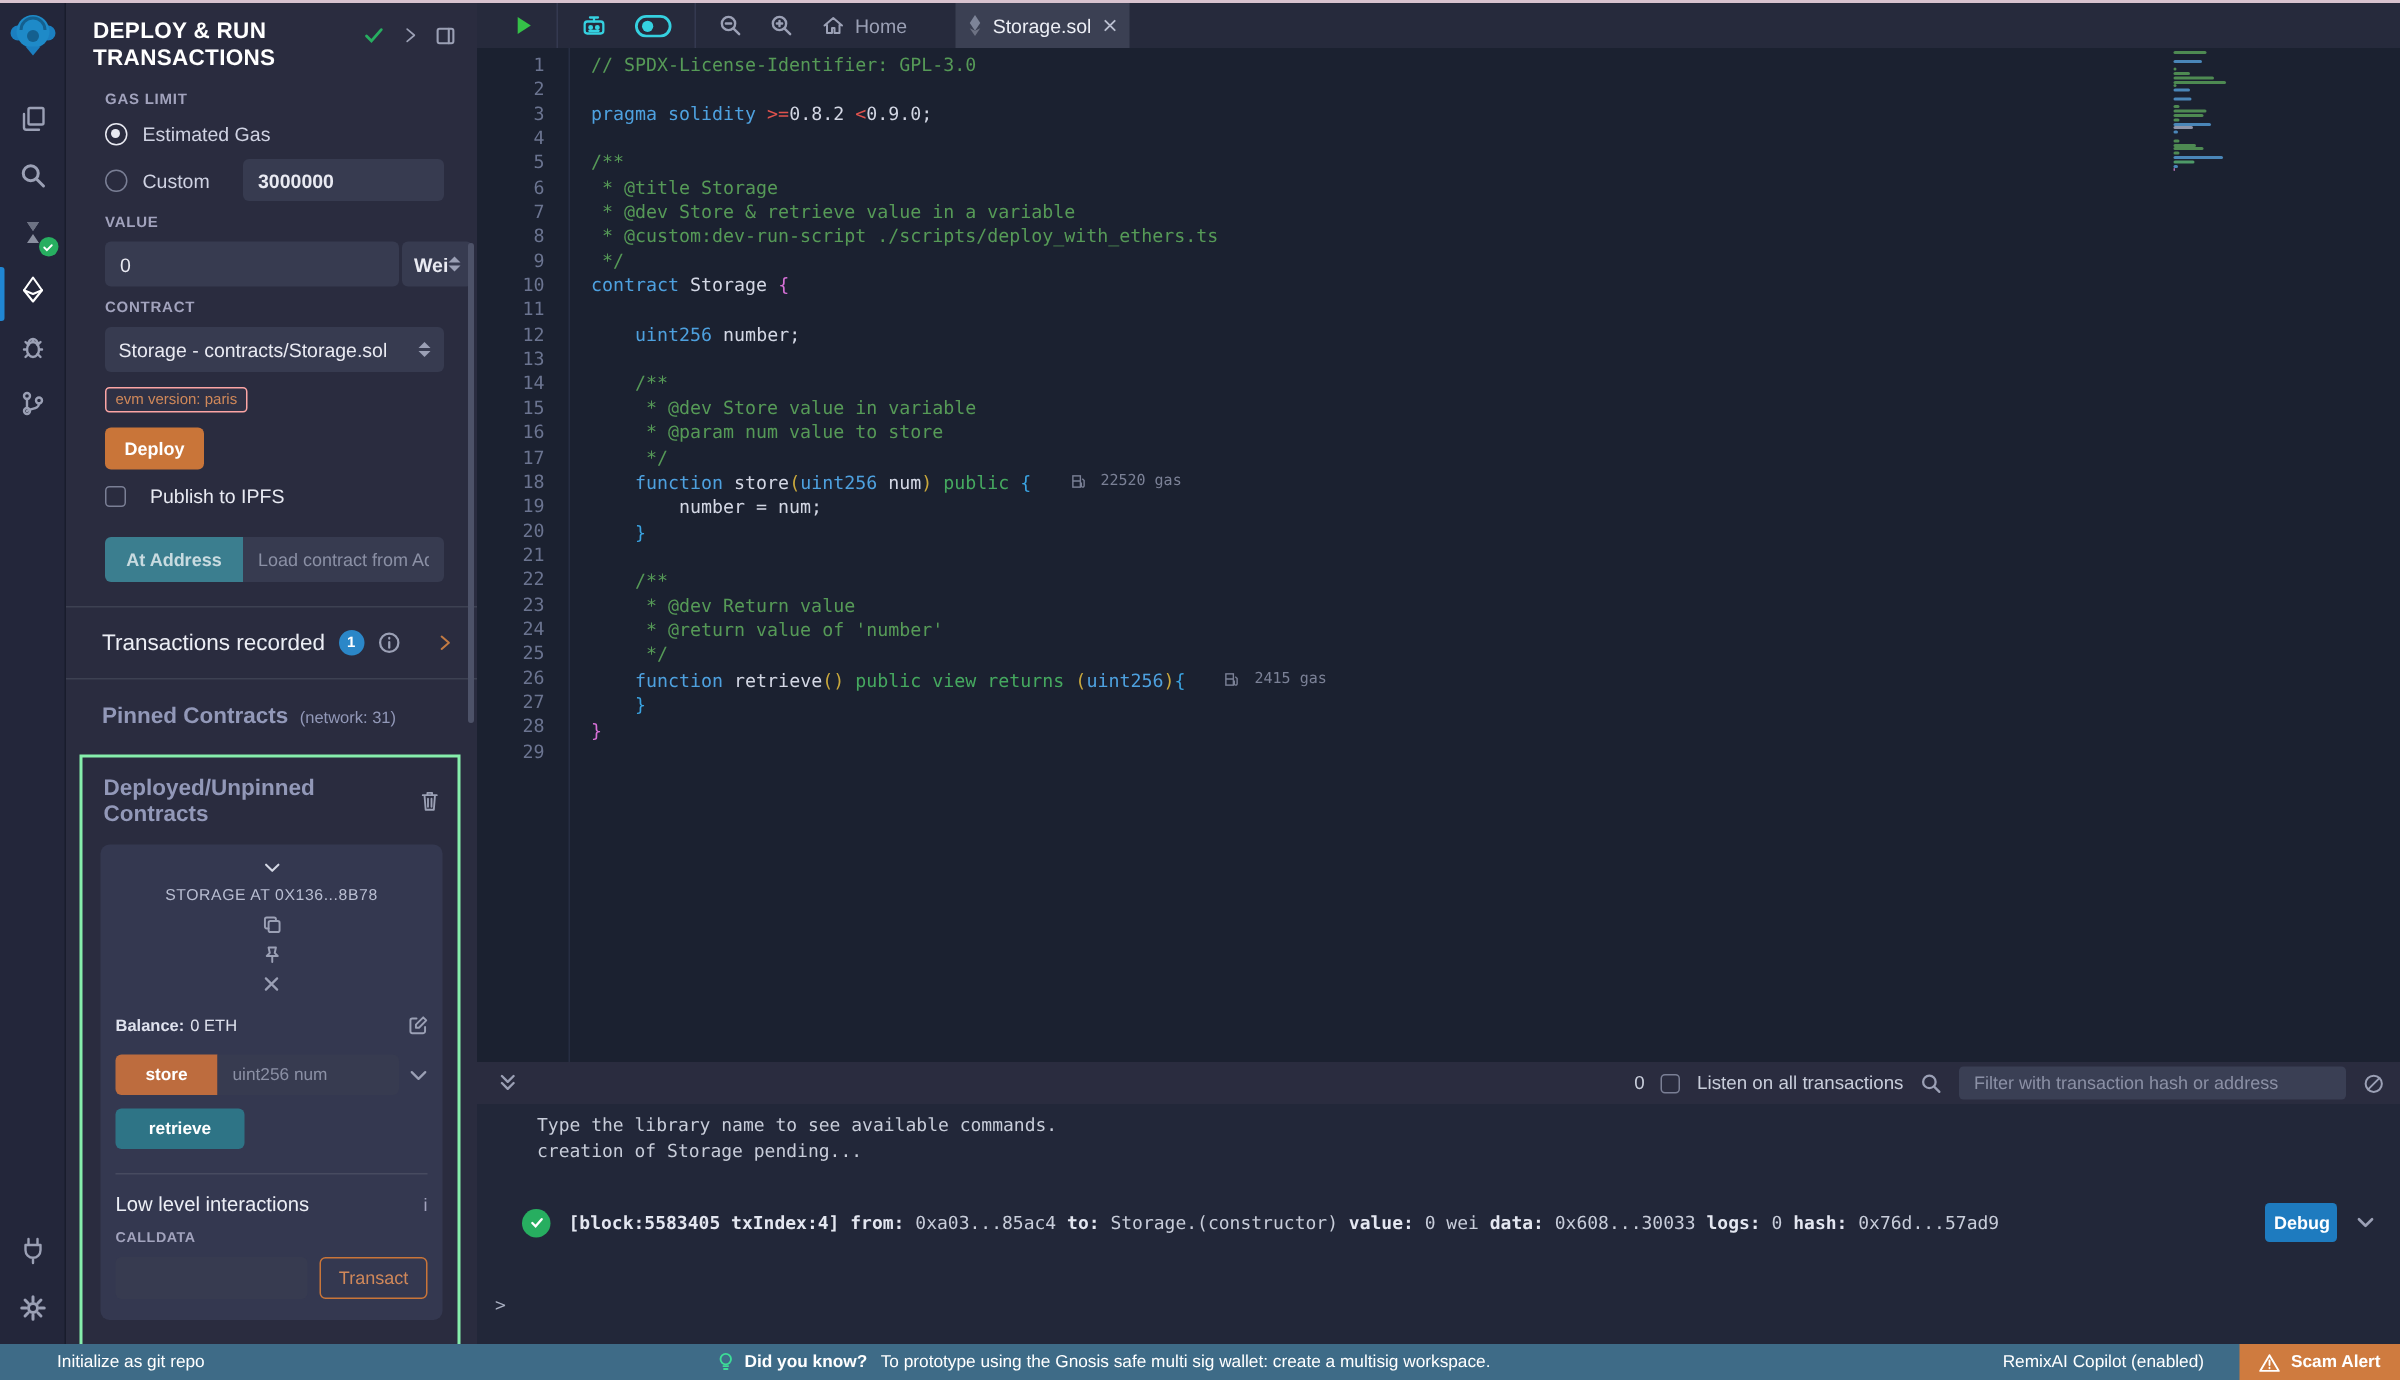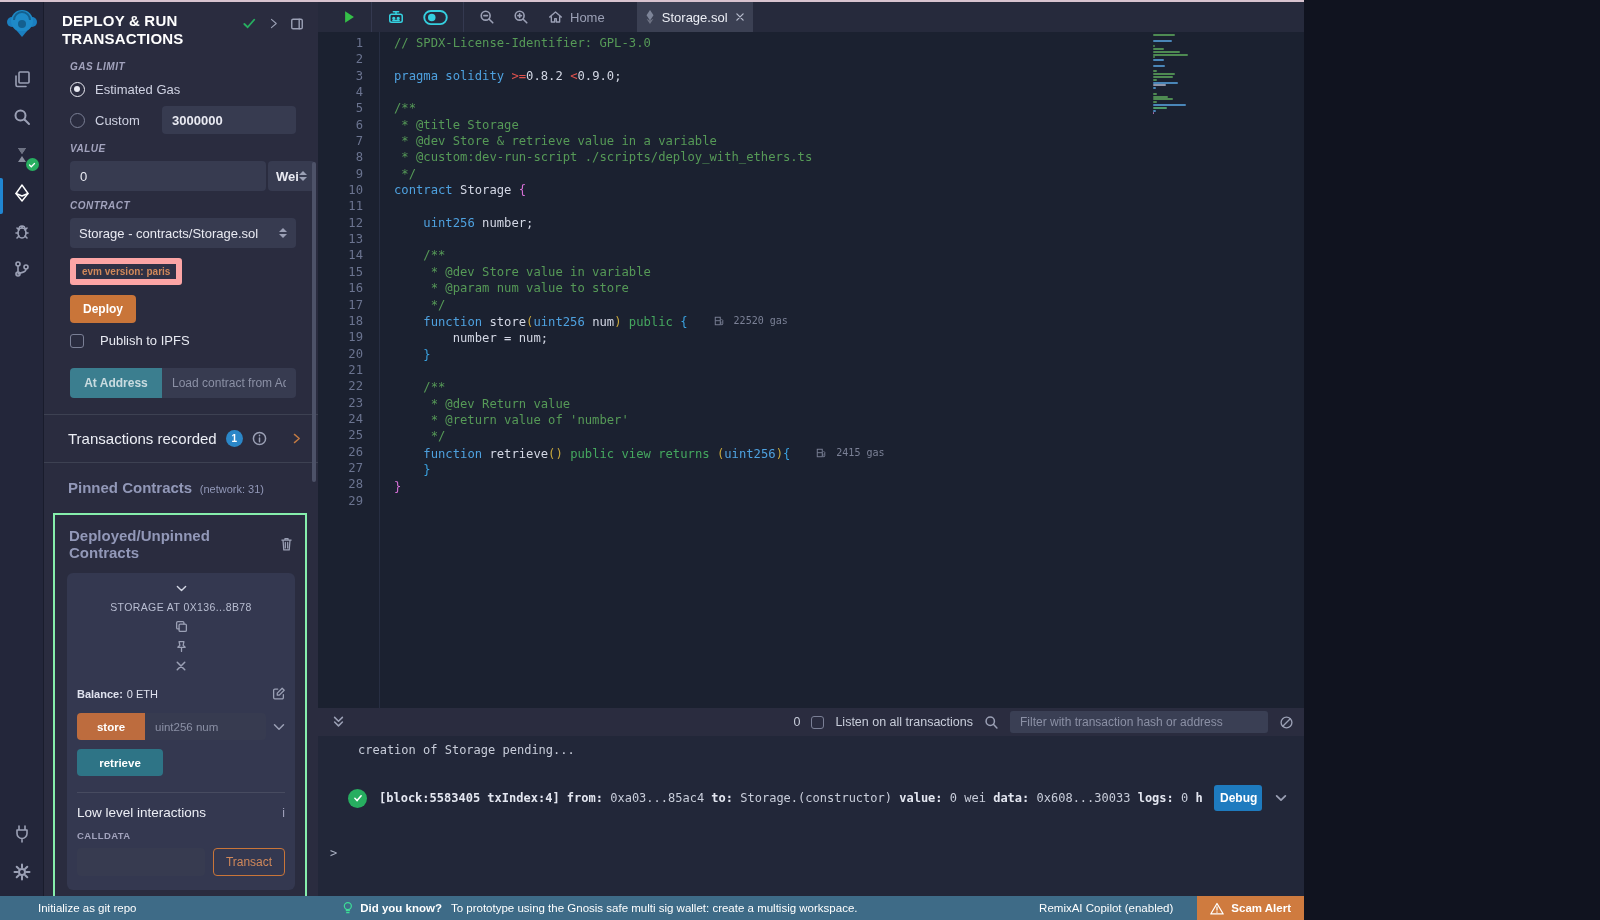--- a/index.html
+++ b/index.html
@@ -1,55 +1,55 @@
 <!DOCTYPE html>
 <html><head>
 <meta charset="utf-8">
 <style>
   html,body{margin:0;padding:0;background:#10131f;}
   *{box-sizing:border-box;}
-  #app{position:relative;width:1304px;height:920px;background:#1b2130;font-family:"Liberation Sans",sans-serif;overflow:hidden;color:#e8eaf2;border-top:2px solid #d8c3cf;}
+  #app{position:relative;width:1600px;height:920px;background:#1b2130;font-family:"Liberation Sans",sans-serif;overflow:hidden;color:#e8eaf2;border-top:2px solid #d8c3cf;}
   svg{display:block;}
   .ic{stroke:#9ba0b5;fill:none;stroke-width:1.6;stroke-linecap:round;stroke-linejoin:round;}
 
   
   .rail{position:absolute;left:0;top:0;bottom:24px;width:44px;background:#23263a;border-right:1px solid #191c2c;display:flex;flex-direction:column;align-items:center;padding-bottom:12px;}
   .rail-logo{margin-top:5px;width:34px;height:34px;cursor:pointer;}
   .rail-btn{margin-top:14px;width:24px;height:24px;display:flex;align-items:center;justify-content:center;position:relative;cursor:pointer;}
   .rail-btn.first{margin-top:26px;}
   .rail-btn.active .ic{stroke:#ffffff;}
   .rail-ind{position:absolute;left:0;top:176px;width:3px;height:36px;background:#2086d2;border-radius:0 2px 2px 0;}
   .rail-spacer{flex:1;}
   .mini-badge{position:absolute;right:-5px;bottom:-4px;width:13px;height:13px;border-radius:50%;background:#27ae60;display:flex;align-items:center;justify-content:center;}
 
   
   .panel{position:absolute;left:44px;top:0;bottom:24px;width:274px;background:#2a2c3f;overflow:hidden;font-size:13px;}
   .panel-scroll{position:absolute;right:2px;top:160px;width:4px;height:320px;background:#4d5268;border-radius:2px;}
   .panel-header{display:flex;justify-content:space-between;align-items:flex-start;padding:10px 14px 4px 18px;}
   .panel-title{font-size:15px;font-weight:bold;line-height:18px;letter-spacing:.2px;color:#fff;}
   .ph-icons{display:flex;gap:11px;align-items:center;margin-top:4px;}
   .form{padding:0 22px 0 26px;}
-  .lbl{font-size:10px;color:#a2a3bd;letter-spacing:.5px;margin:9px 0 7px;font-weight:bold;font-style:italic;}
+  .lbl{font-size:10px;color:#a2a3bd;letter-spacing:.5px;margin:9px 0 7px;font-weight:bold;}
   .radio-row{display:flex;align-items:center;gap:10px;height:20px;margin-bottom:7px;cursor:pointer;}
   .radio{width:15px;height:15px;border-radius:50%;border:1.5px solid #7a7f95;flex:0 0 auto;position:relative;}
   .radio.checked{border-color:#e9eaf2;}
   .radio.checked::after{content:"";position:absolute;left:3px;top:3px;width:6px;height:6px;border-radius:50%;background:#e9eaf2;}
   .radio-label{color:#cfd2e2;}
   .custom-row{display:flex;align-items:center;gap:10px;margin-bottom:4px;}
   .inp{background:#373b50;border:none;border-radius:4px;color:#e9eaf2;font-size:13px;padding:0 10px;outline:none;font-family:"Liberation Sans",sans-serif;}
   .inp::placeholder{color:#8b90a5;}
   .gas-inp{height:28px;width:134px;margin-left:auto;font-weight:bold;}
   .val-row{display:flex;height:30px;gap:2px;}
   .val-inp{flex:1;height:30px;}
   .unit-box{width:62px;background:#373b50;border-radius:4px;display:flex;align-items:center;justify-content:space-between;padding:0 8px;color:#e9eaf2;font-weight:bold;cursor:pointer;}
   .stepper{display:flex;flex-direction:column;gap:2px;}
   .tri-up{width:0;height:0;border-left:4px solid transparent;border-right:4px solid transparent;border-bottom:4px solid #9ba0b5;}
   .tri-dn{width:0;height:0;border-left:4px solid transparent;border-right:4px solid transparent;border-top:4px solid #9ba0b5;}
   .select{height:30px;background:#373b50;border-radius:4px;display:flex;align-items:center;justify-content:space-between;padding:0 9px;cursor:pointer;color:#e9eaf2;}
-  .evm-badge{display:inline-block;margin-top:10px;font-size:10px;font-weight:bold;color:#d0885a;border:6px solid #fca5a5;background:#2f3145;border-radius:3px;padding:2px 6px;}
+  .evm-badge{display:inline-block;margin-top:10px;font-size:10px;font-weight:normal;color:#d0885a;border:1px solid #fca5a5;background:#2f3145;border-radius:3px;padding:2px 6px;}
   .deploy-btn{margin-top:10px;width:66px;height:28px;background:#c97539;border:none;border-radius:4px;color:#fff;font-weight:bold;font-size:12px;cursor:pointer;font-family:"Liberation Sans",sans-serif;}
   .pub-row{display:flex;align-items:center;gap:16px;margin-top:10px;cursor:pointer;}
   .cb{width:14px;height:14px;border:1px solid #7a7f95;border-radius:3px;background:transparent;flex:0 0 auto;}
   .ataddr-row{display:flex;margin-top:20px;height:30px;}
   .ataddr-btn{width:92px;background:#3b7e8f;border:none;border-radius:4px 0 0 4px;color:rgba(255,255,255,.72);font-weight:bold;font-size:12px;cursor:pointer;font-family:"Liberation Sans",sans-serif;}
   .ataddr-inp{flex:1;border-radius:0 4px 4px 0;font-size:12px;min-width:0;}
   .divider{border-top:1px solid #3d4152;margin-top:16px;}
   .txrec-row{display:flex;align-items:center;padding:15px 16px 15px 24px;gap:9px;cursor:pointer;text-align:center;}
   .txrec-label{font-size:15px;color:#eceef5;}
   .count-badge{width:17px;height:17px;border-radius:50%;background:#2b87c8;color:#fff;font-size:10px;font-weight:bold;display:flex;align-items:center;justify-content:center;}
@@ -520,20 +520,21 @@
             <svg width="15" height="15" viewBox="0 0 18 18" class="ic">
               <circle cx="9" cy="9" r="6.5"></circle>
               <path d="M4.5 13.5l9-9"></path>
             </svg>
           </span>
       </div>
     </div>
 
     <div class="terminal">
       <div class="t-intro">
+        <div>Type the library name to see available commands.</div>
         <div>creation of Storage pending...</div>
       </div>
       <div class="tx-row">
         <span class="tx-check">
           <svg width="10" height="10" viewBox="0 0 16 16">
               <path d="M3 8.5l3.5 3.5L13 4.5" stroke="#fff" stroke-width="2.5" fill="none" stroke-linecap="round"></path>
             </svg>
         </span>
         <span class="tx-text"><span class="b">[block:5583405 txIndex:4] </span><span class="b"> from: </span><span>0xa03...85ac4 </span><span class="b">to: </span><span>Storage.(constructor) </span><span class="b">value: </span><span>0 wei </span><span class="b">data: </span><span>0x608...30033 </span><span class="b">logs: </span><span>0 </span><span class="b">hash: </span><span>0x76d...57ad9</span></span>
         <button class="debug-btn">Debug</button>

